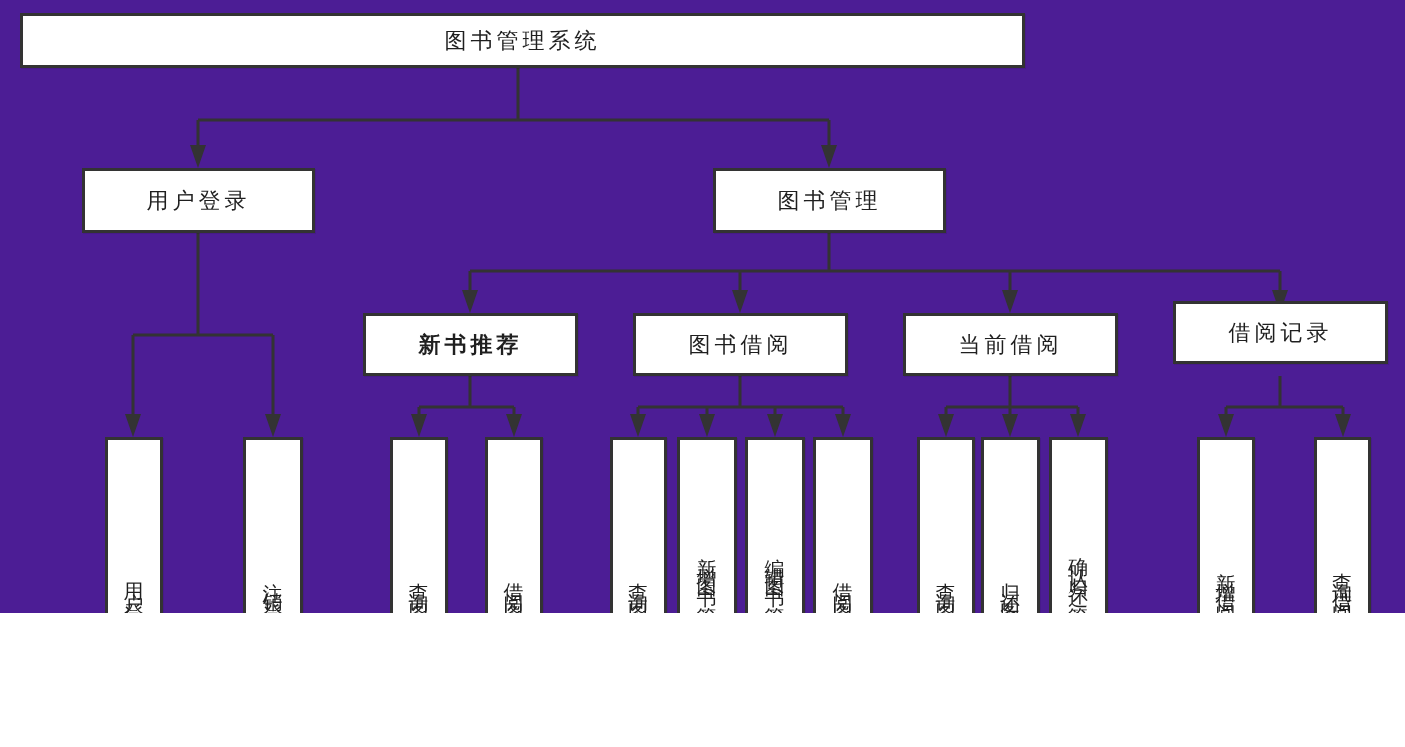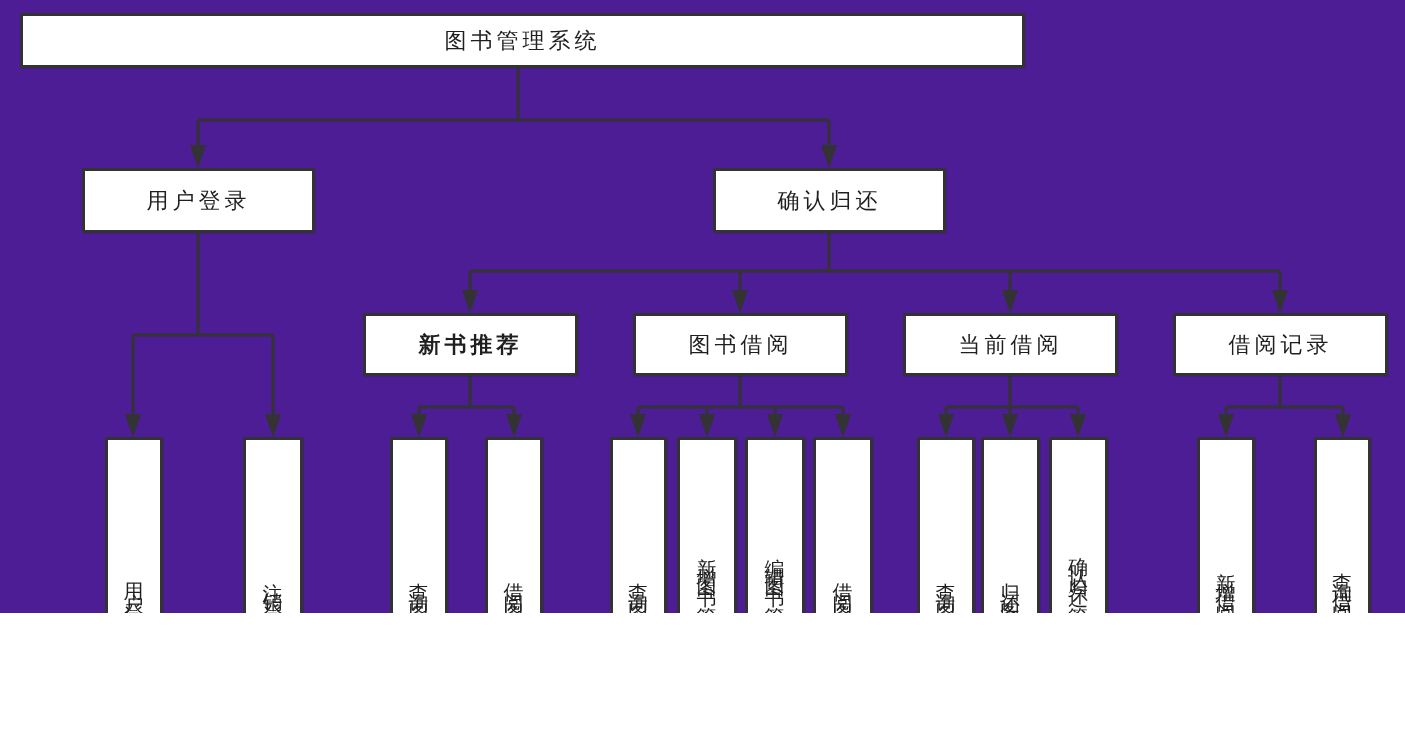--- a/index.html
+++ b/index.html
@@ -102,26 +102,26 @@
       <polygon class="arrowhead" points="1002,414 1018,414 1010,437"></polygon>
       <polygon class="arrowhead" points="1070,414 1086,414 1078,437"></polygon>
       <polygon class="arrowhead" points="1218,414 1234,414 1226,437"></polygon>
       <polygon class="arrowhead" points="1335,414 1351,414 1343,437"></polygon>
     </g>
   </svg>
 
   <div class="node hbox" style="left:20px; top:13px; width:1005px; height:55px;">图书管理系统</div>
 
   <div class="node hbox" style="left:82px; top:168px; width:233px; height:65px;">用户登录</div>
-  <div class="node hbox" style="left:713px; top:168px; width:233px; height:65px;">确认归还</div>
+  <div class="node hbox" style="left:713px; top:168px; width:233px; height:65px;">图书管理</div>
 
   <div class="node hbox" style="left:363px; top:313px; width:215px; height:63px;font-weight:bold;">新书推荐</div>
   <div class="node hbox" style="left:903px; top:313px; width:215px; height:63px;">当前借阅</div>
   <div class="node hbox" style="left:633px; top:313px; width:215px; height:63px;">图书借阅</div>
-  <div class="node hbox" style="left:1173px; top:313px; width:215px; height:63px;">借阅记录</div>
+  <div class="node hbox" style="left:1173px; top:301px; width:215px; height:63px;">借阅记录</div>
 
   <div class="node vbox" style="left:105px; width:58px;">用户登录</div>
   <div class="node vbox" style="left:243px; width:60px;">注销登录</div>
 
   <div class="node vbox" style="left:390px; width:58px;">查询图书</div>
   <div class="node vbox" style="left:485px; width:58px;">借阅图书</div>
 
   <div class="node vbox" style="left:610px; width:57px;">查询图书</div>
   <div class="node vbox" style="left:677px; width:60px;">新增图书（管理员）</div>
   <div class="node vbox" style="left:745px; width:60px;">编辑图书（管理员）</div>

